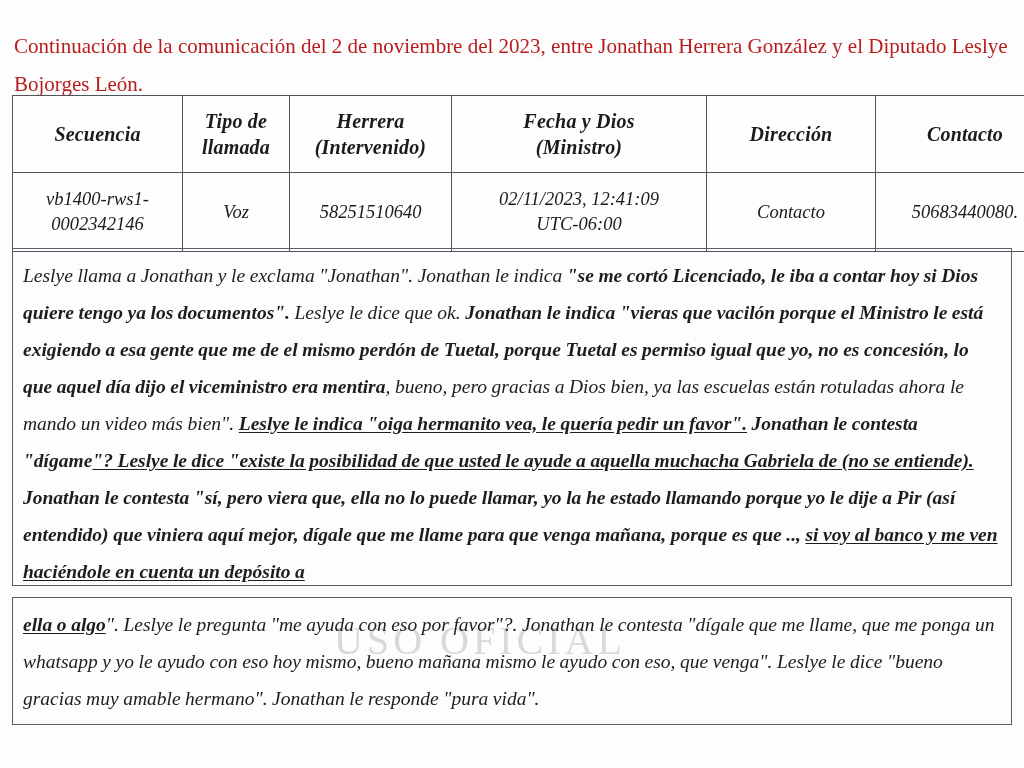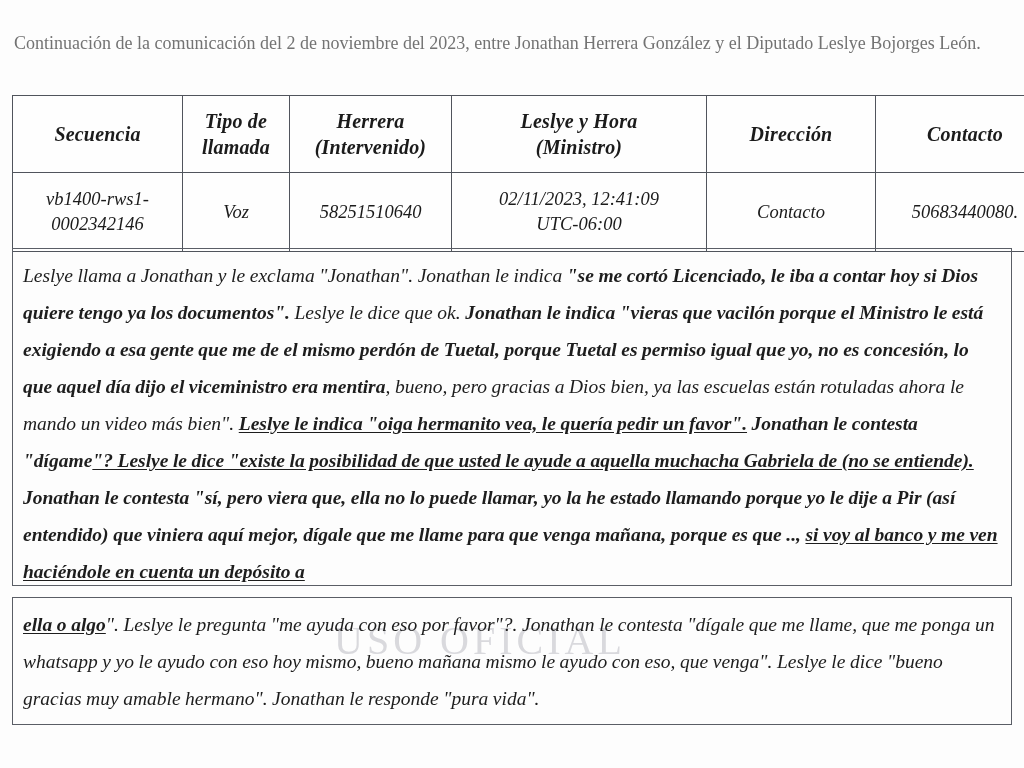--- a/index.html
+++ b/index.html
@@ -48,23 +48,23 @@
   #watermark .wm-line.wm2 {
     margin-top: 22px;
   }
 
   
   #intro {
     position: absolute;
     left: 14px;
     top: 6px;
     width: 1000px;
-    font-size: 18px;
+    font-size: 21px;
     line-height: 38px;
-    color: #737373;
+    color: #b91c1c;
     z-index: 2;
     text-align: left;
   }
 
   
   #call-table {
     position: absolute;
     left: 12px;
     top: 95px;
     width: 1000px;
@@ -144,21 +144,21 @@
         </th>
         <th class="col-tipo">
           <div>Tipo de</div>
           <div>llamada</div>
         </th>
         <th class="col-obj">
           <div>Herrera</div>
           <div>(Intervenido)</div>
         </th>
         <th class="col-fecha">
-          <div>Leslye y Hora</div>
+          <div>Fecha y Dios</div>
           <div>(Ministro)</div>
         </th>
         <th class="col-dir">
           <div>Dirección</div>
         </th>
         <th class="col-cont">
           <div>Contacto</div>
         </th>
       </tr>
     </thead>

